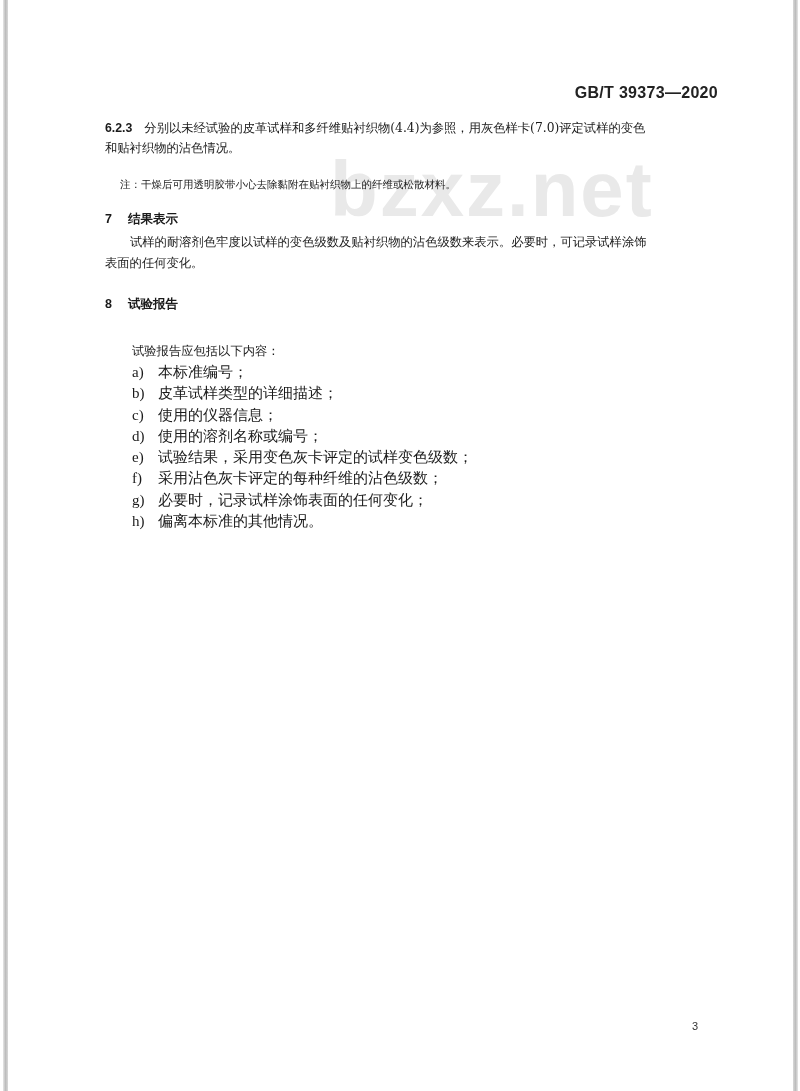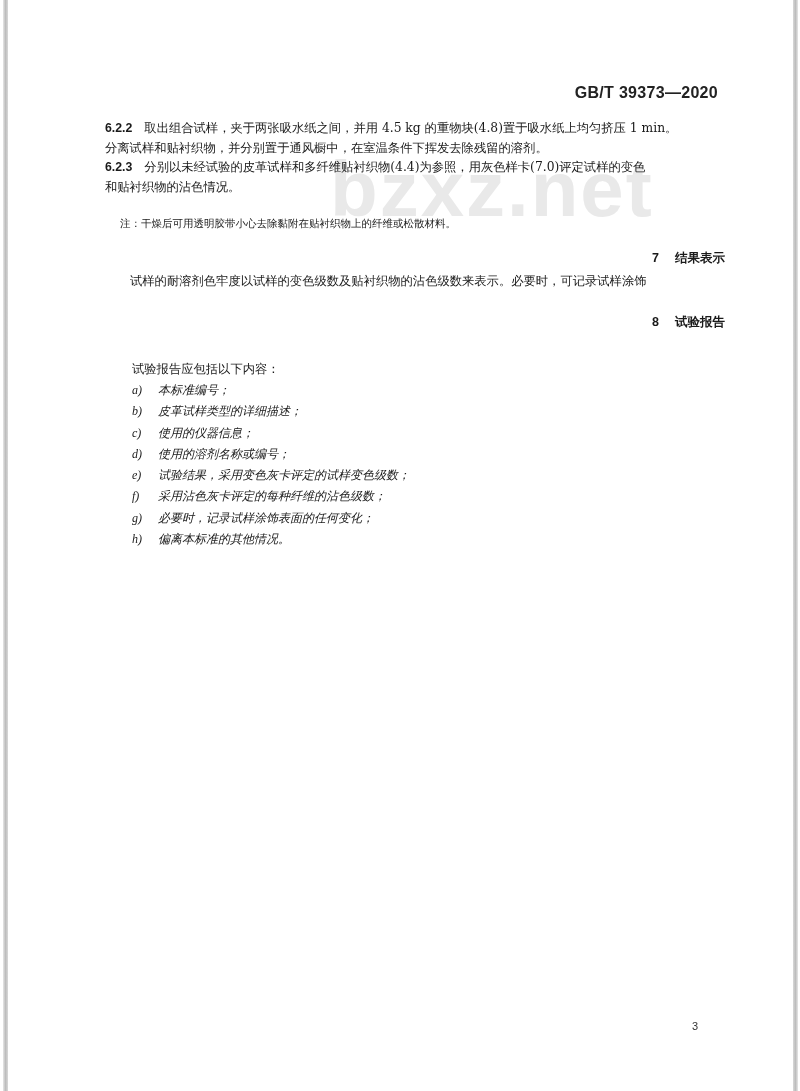--- a/index.html
+++ b/index.html
@@ -13,62 +13,57 @@
       background: linear-gradient(to right, #d8d8d8, #bdbdbd, #e6e6e6); }
     .header { position: absolute; top: 84px; right: 82px; font-size: 16px; font-weight: bold;
       font-family: "Liberation Sans", "DejaVu Sans", sans-serif; letter-spacing: 0.3px; color: #222; }
     .watermark { position: absolute; left: 330px; top: 150px; font-size: 78px; font-weight: bold;
       font-family: "Liberation Sans", "DejaVu Sans", sans-serif; color: #e9e9e9; letter-spacing: 2px;
       z-index: 0; line-height: 1; text-align: right; }
     .content { position: absolute; left: 105px; top: 119px; width: 620px; z-index: 1; }
     .line { font-size: 12.3px; line-height: 19.5px; white-space: nowrap; }
     .num { font-family: "Liberation Sans", "DejaVu Sans", sans-serif; font-weight: bold; margin-right: 12px; }
     .note { font-size: 10.5px; line-height: 18px; padding-left: 15px; margin-top: 17px; }
-    .h { font-size: 12.5px; font-weight: bold; text-align: right; }
+    .h { font-size: 12.5px; font-weight: bold; }
     .h .hn { font-family: "Liberation Sans", "DejaVu Sans", sans-serif; margin-right: 16px; }
     .p { font-size: 12.3px; line-height: 21px; }
     .indent { padding-left: 16px; }
-    .item { font-size: 12px; line-height: 21.3px; padding-left: 0px; font-style: italic; }
+    .item { font-size: 15px; line-height: 21.3px; padding-left: 0px; }
     .item .lbl { display: inline-block; width: 26px; font-family: "Liberation Serif", serif; }
     .page-num { position: absolute; left: 692px; top: 1020px; font-size: 11px; color: #333;
       font-family: "Liberation Sans", sans-serif; }
     .bottom-trace { position: absolute; left: 348px; top: 1084px; font-size: 8px; color: #bbb;
       font-family: "Liberation Sans", sans-serif; letter-spacing: 1px; }
   </style>
 </head>
 <body>
 
 <div class="edge-left"></div>
 <div class="edge-right"></div>
 
 <div class="header">GB/T 39373—2020</div>
 
 <div class="watermark">bzxz.net</div>
 
 <div class="content">
-  <div>
-    <div class="line">
-      <span class="num">6.2.2</span><span>取出组合试样，夹于两张吸水纸之间，并用 4.5 kg 的重物块(4.8)置于吸水纸上均匀挤压 1 min。</span>
-    </div>
-    <div class="line">分离试样和贴衬织物，并分别置于通风橱中，在室温条件下挥发去除残留的溶剂。</div>
-  </div>
 
   <div>
     <div class="line">
       <span class="num">6.2.3</span><span>分别以未经试验的皮革试样和多纤维贴衬织物(4.4)为参照，用灰色样卡(7.0)评定试样的变色</span>
     </div>
     <div class="line">和贴衬织物的沾色情况。</div>
     <div class="note">注：干燥后可用透明胶带小心去除黏附在贴衬织物上的纤维或松散材料。</div>
   </div>
 
   <div style="margin-top: 18px;">
     <div class="h">
       <span class="hn">7</span><span>结果表示</span>
     </div>
     <div class="p indent" style="margin-top: 4px; padding-left: 25px;">试样的耐溶剂色牢度以试样的变色级数及贴衬织物的沾色级数来表示。必要时，可记录试样涂饰</div>
+    <div class="p">表面的任何变化。</div>
   </div>
 
   <div style="margin-top: 22px;">
     <div class="h">
       <span class="hn">8</span><span>试验报告</span>
     </div>
     <div class="p" style="margin-top: 28px; padding-left: 27px;">试验报告应包括以下内容：</div>
     <div style="padding-left: 27px;">
       <div class="item"><span class="lbl">a)</span><span>本标准编号；</span></div>
       <div class="item"><span class="lbl">b)</span><span>皮革试样类型的详细描述；</span></div>

